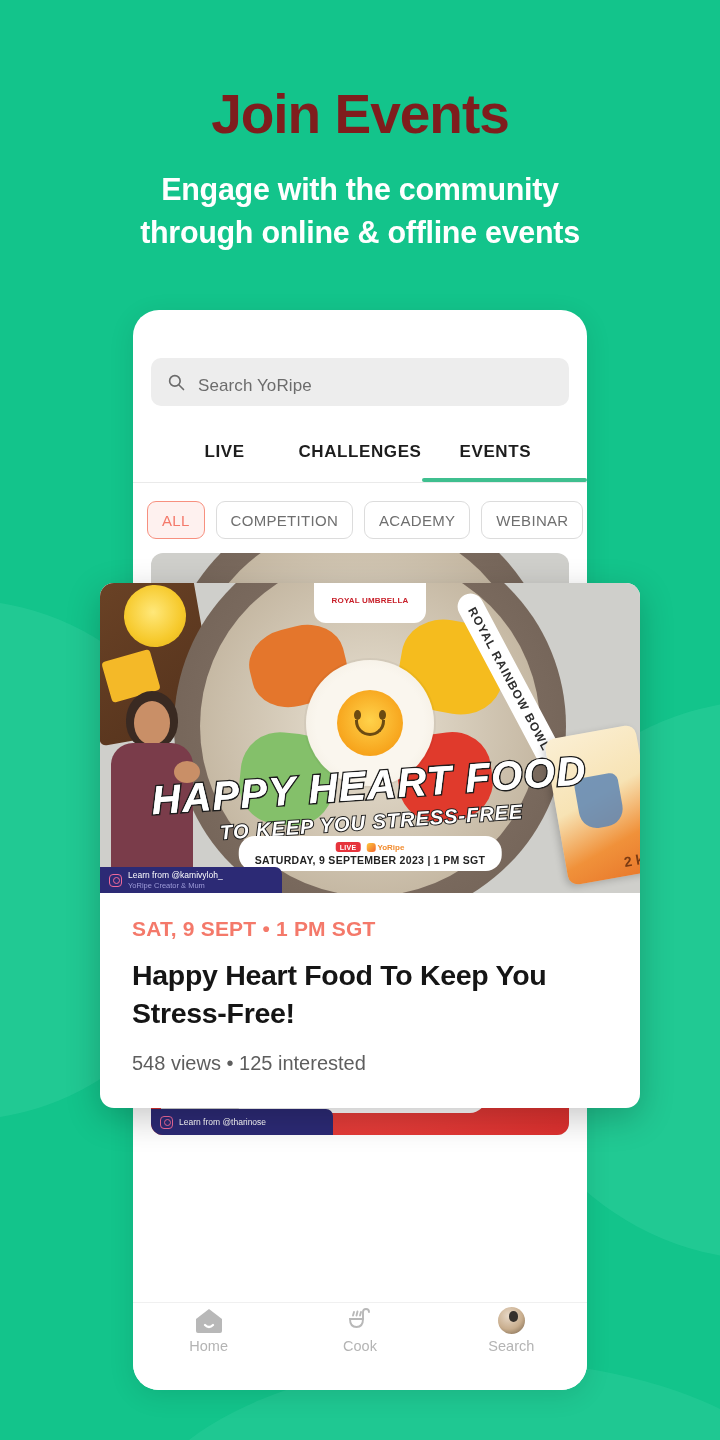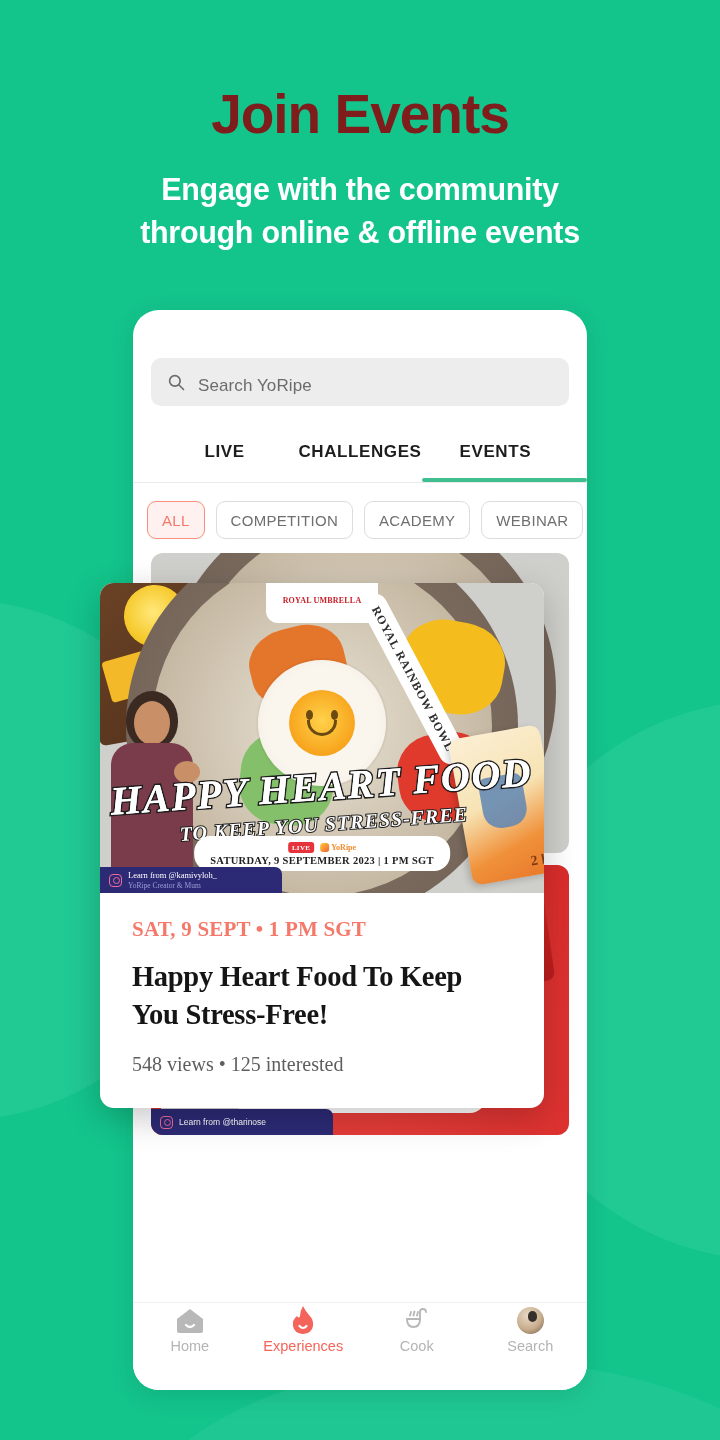--- a/index.html
+++ b/index.html
@@ -220,24 +220,23 @@
   }
   .avatar-circle {
     width:27px; height:27px; border-radius:50%; overflow:hidden;
     background:radial-gradient(circle at 40% 32%,#E8D9C8 0%,#C9AE8E 55%,#6E5B44 100%);
     position:relative;
   }
   .avatar-circle::after{content:"";position:absolute;left:40%;top:18%;width:36%;height:40%;border-radius:50%;background:#35302B;}
 
   
   .float-card {
-    position:absolute; left:100px; top:583px; width:444px; height:525px;
+    position:absolute; left:100px; top:583px; width:540px; height:525px;
     background:#fff; border-radius:14px; overflow:hidden; z-index:9;
     box-shadow:0 10px 34px rgba(0,0,0,.22);
-    font-family:Liberation Serif, serif;
   }
   .float-art { position:relative; width:100%; height:310px; overflow:hidden;}
   .float-body { padding:24px 32px 0 32px; }
   .event-date {
     font-size:21px; font-weight:bold; color:#F4796A; letter-spacing:.2px;
   }
   .event-title {
     margin-top:16px; font-size:28.5px; font-weight:bold; color:#151515;
     line-height:1.32; letter-spacing:-.3px;
   }
@@ -340,29 +339,20 @@
 
   <div class="bottom-nav">
     <div class="nav-item">
       <div class="nav-glyph">
         <svg width="30" height="28" viewBox="0 0 30 28">
           <path d="M15 3 L28 13 L28 25 Q28 27 26 27 L4 27 Q2 27 2 25 L2 13 Z" fill="#B8B8B8"></path>
           <path d="M11 19 Q15 23 19 19" stroke="#fff" stroke-width="2.3" fill="none" stroke-linecap="round"></path>
         </svg>
       </div>
       <div class="nav-label">Home</div>
-    </div>
-    <div class="nav-item active">
-      <div class="nav-glyph">
-        <svg width="26" height="30" viewBox="0 0 26 30">
-          <path d="M13 1 Q16 7 19 10 Q24 15 23 21 Q22 28 13 29 Q4 28 3 21 Q2 15 7 11 Q9 14 10 11 Q10 6 13 1 Z" fill="#F4645A"></path>
-          <path d="M9.5 21 Q13 25 16.5 21" stroke="#fff" stroke-width="2.2" fill="none" stroke-linecap="round"></path>
-        </svg>
-      </div>
-      <div class="nav-label">Experiences</div>
     </div>
     <div class="nav-item">
       <div class="nav-glyph">
         <svg width="28" height="28" viewBox="0 0 28 28" stroke="#B8B8B8" fill="none" stroke-width="1.9" stroke-linecap="round">
           <path d="M4 13 L17 13 Q17 21 10.5 21 Q4 21 4 13 Z"></path>
           <path d="M17 13 L17 6 Q17 3 20 3 Q23 3 23 6"></path>
           <path d="M7 9.5 L8 6 M10.5 9.5 L11.5 5.5 M14 9.5 L15 6"></path>
         </svg>
       </div>
       <div class="nav-label">Cook</div>

